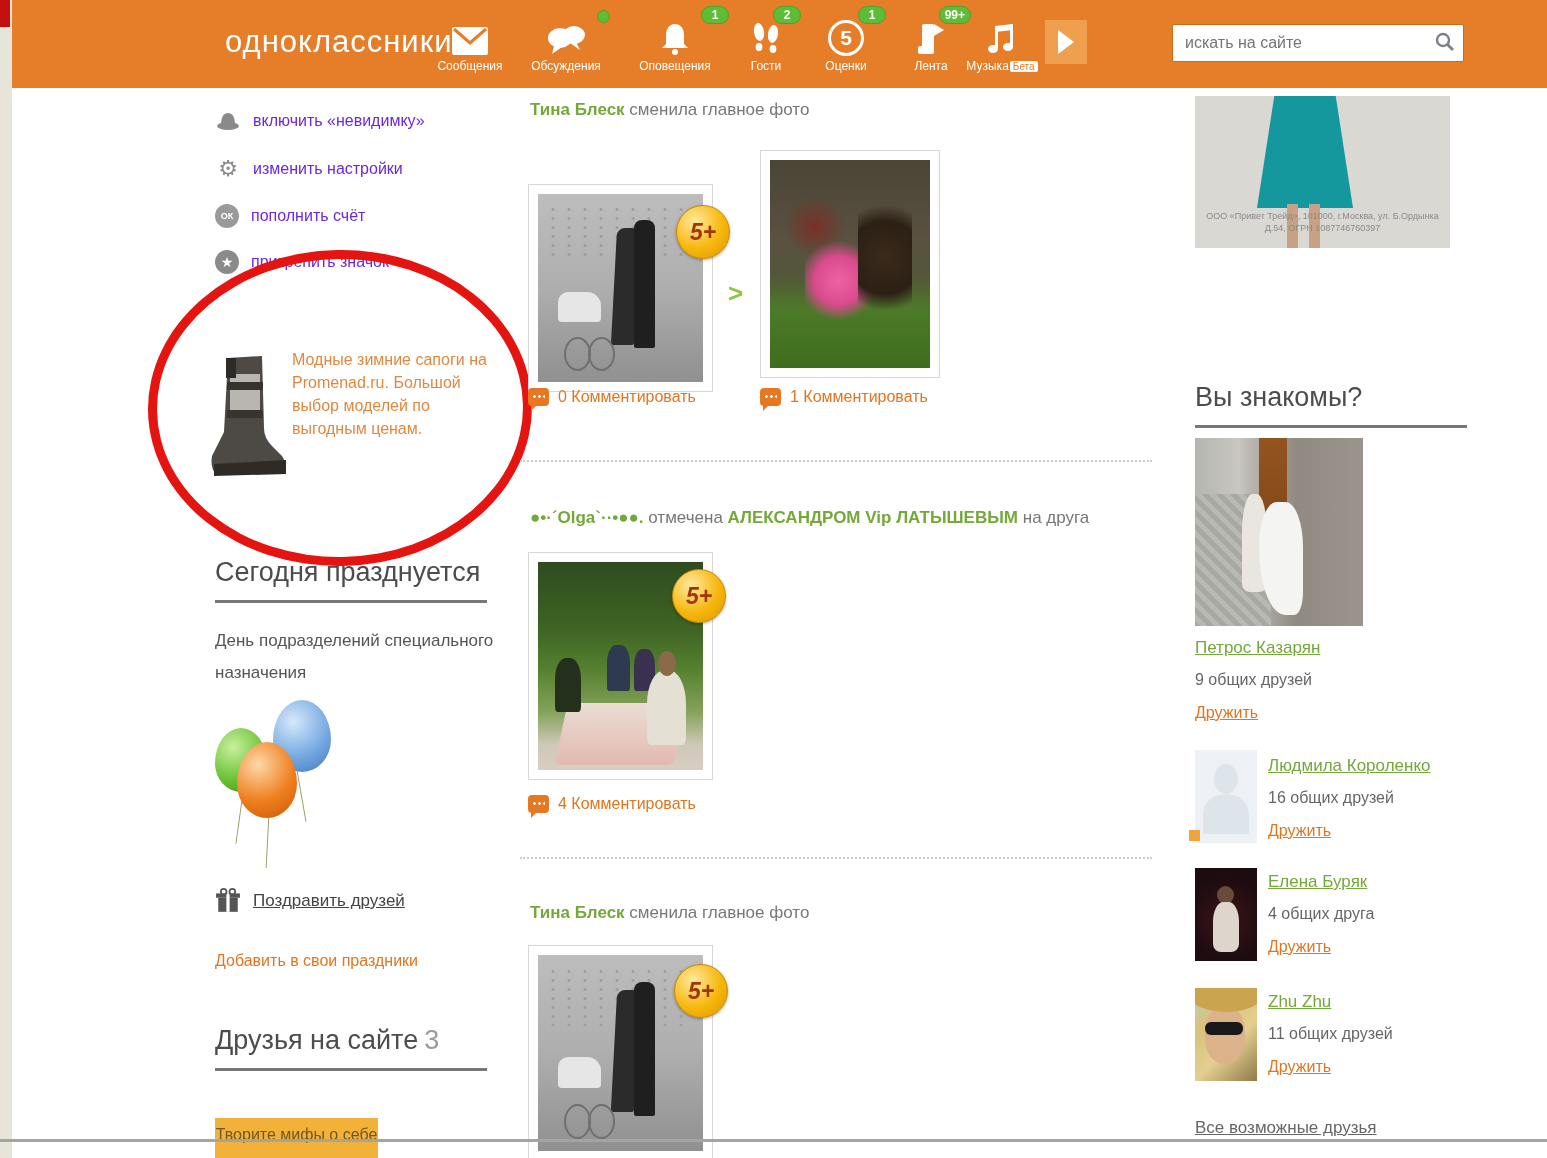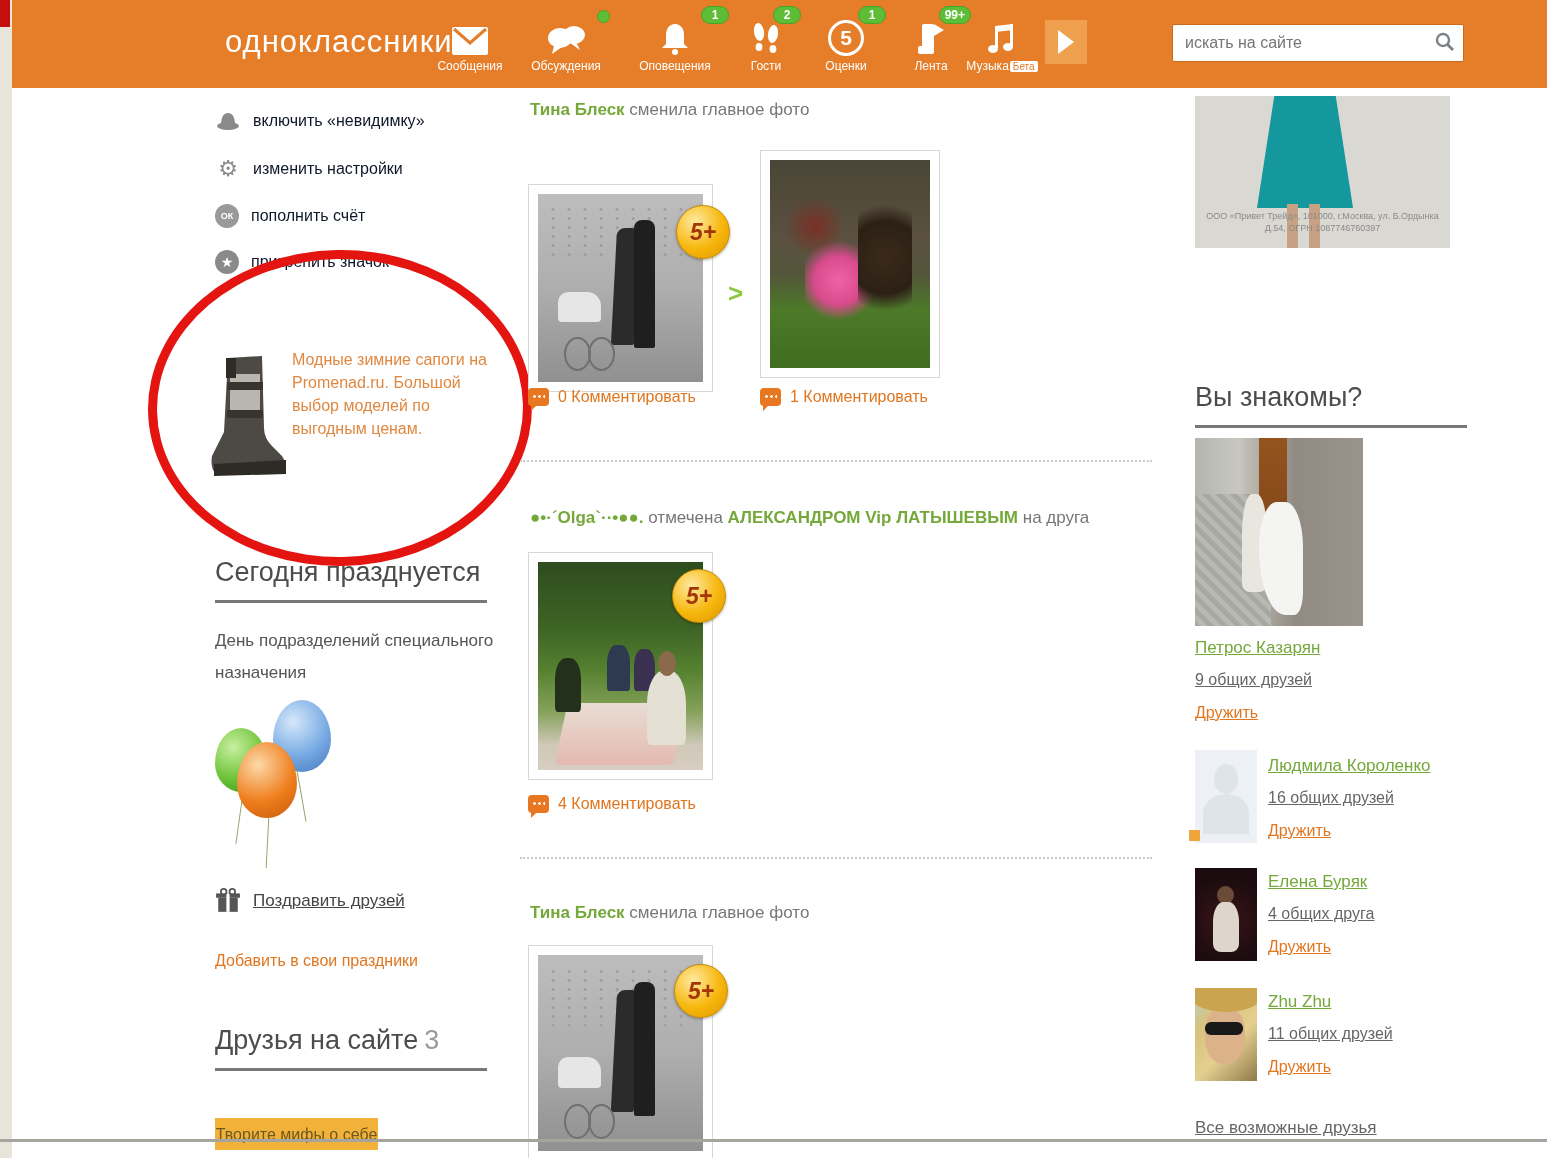--- a/index.html
+++ b/index.html
@@ -27,21 +27,21 @@
   #play-btn .tri{position:absolute;left:13px;top:10px;width:0;height:0;
                  border-left:16px solid #fff;border-top:12px solid transparent;border-bottom:12px solid transparent;}
   #search-box{position:absolute;left:1172px;top:24px;width:290px;height:36px;background:#fff;
               border:1px solid #c96a1d;border-radius:2px;}
   #search-box input{position:absolute;left:10px;top:4px;width:230px;height:26px;border:none;outline:none;
                     font-size:16px;color:#777;font-family:"Liberation Sans",sans-serif;}
   #search-mag{position:absolute;right:8px;top:7px;width:20px;height:20px;}
 
   
   .side-row{position:absolute;left:215px;display:flex;align-items:center;gap:12px;cursor:pointer;}
-  .side-row .txt{font-size:16px;color:#0f172a;}
+  .side-row .txt{font-size:16px;color:#6d28d9;}
   .gray-icon{width:26px;height:26px;display:flex;align-items:center;justify-content:center;
              color:#8a8a8a;font-size:22px;}
   .coin{width:24px;height:24px;border-radius:50%;background:#9a9a9a;color:#fff;font-size:9px;
         font-weight:bold;display:flex;align-items:center;justify-content:center;}
   .starbadge{width:24px;height:24px;border-radius:50%;background:#8a8a8a;color:#fff;font-size:14px;
              display:flex;align-items:center;justify-content:center;}
 
   #boot-ad-text{position:absolute;left:292px;top:348px;width:198px;font-size:16px;line-height:23px;
                 color:#e08840;cursor:pointer;}
   #red-ellipse{position:absolute;left:148px;top:250px;width:366px;height:298px;border:9px solid #e41410;
@@ -58,21 +58,21 @@
   .b-green{left:0;top:28px;width:52px;height:64px;background:radial-gradient(circle at 35% 30%,#c9efa0,#6fc43a 55%,#3f9418);}
   .b-blue{left:58px;top:0;width:58px;height:72px;background:radial-gradient(circle at 35% 30%,#d6e8fb,#77aae3 55%,#4377bd);}
   .b-orange{left:22px;top:42px;width:60px;height:76px;background:radial-gradient(circle at 35% 30%,#fcd9a8,#ef7e1e 55%,#c85a07);}
   .bstring{position:absolute;width:1px;height:52px;background:#9aa36a;}
   .s1{left:24px;top:92px;transform:rotate(8deg);}
   .s2{left:86px;top:70px;transform:rotate(-10deg);}
   .s3{left:52px;top:116px;transform:rotate(3deg);}
 
   .link-dark{font-size:17px;color:#444;text-decoration:underline;cursor:pointer;}
   .link-orange{font-size:16px;color:#e0761f;cursor:pointer;}
-  #myths-btn{position:absolute;left:215px;top:1118px;width:163px;height:32px;background:#f2b23a;
+  #myths-btn{position:absolute;left:215px;top:1118px;width:163px;height:40px;background:#f2b23a;
              color:#6d5820;font-size:16px;text-align:center;line-height:34px;cursor:pointer;}
 
   
   .feed-head{position:absolute;font-size:17px;color:#777;white-space:nowrap;}
   .gname{color:#74a839;font-weight:bold;cursor:pointer;}
   .gcaps{color:#74a839;font-weight:bold;cursor:pointer;}
   .photo-card{position:absolute;background:#fff;border:1px solid #d7d7d7;padding:9px;cursor:pointer;}
   .photo{position:relative;width:100%;height:100%;overflow:hidden;}
   .badge5{position:absolute;width:52px;height:52px;border-radius:50%;
           background:radial-gradient(circle at 35% 30%,#ffe9a0,#f6b70c 55%,#dd9500);
@@ -115,21 +115,21 @@
             clip-path:polygon(18% 0,82% 0,100% 100%,0 100%);}
   .kv-leg{position:absolute;top:108px;width:11px;height:44px;background:#c7a183;}
   .kv-l1{left:92px;} .kv-l2{left:114px;}
   #kv-disc{position:absolute;left:6px;top:114px;width:243px;font-size:9px;line-height:12px;color:#8a8a8a;text-align:center;}
   #kv-banner{position:absolute;left:1195px;top:240px;width:255px;height:85px;background:#7b2f96;
              color:#efdff2;text-align:center;font-family:"Liberation Serif",serif;cursor:pointer;}
   #kv-banner .line{position:absolute;left:0;top:28px;width:100%;font-size:30px;letter-spacing:2px;}
   #kv-banner .bigv{font-size:62px;vertical-align:-14px;line-height:0;}
 
   .sugg-name{position:absolute;font-size:17px;color:#74a839;cursor:pointer;text-decoration:underline;}
-  .sugg-mutual{position:absolute;font-size:16px;color:#666;text-decoration:underline;cursor:pointer;}
+  .sugg-mutual{position:absolute;font-size:16px;color:#666;cursor:pointer;}
   .sugg-act{position:absolute;font-size:16px;color:#e0761f;text-decoration:underline;cursor:pointer;}
   .avatar{position:absolute;left:1195px;width:62px;height:93px;overflow:hidden;cursor:pointer;}
   .av-ph{background:#edf1f5;}
   .av-ph .head{position:absolute;left:19px;top:14px;width:24px;height:30px;background:#dde4ea;border-radius:50%;}
   .av-ph .body{position:absolute;left:8px;top:44px;width:46px;height:40px;background:#dde4ea;border-radius:50% 50% 0 0;}
   .av-elena{background:radial-gradient(circle at 50% 55%,#3a1418 0%,#1c0c10 70%);}
   .av-elena .fig{position:absolute;left:18px;top:34px;width:26px;height:50px;background:#ded6cc;border-radius:40% 40% 8px 8px;}
   .av-elena .hd{position:absolute;left:22px;top:18px;width:17px;height:18px;background:#6a4a38;border-radius:50%;}
   .av-zhu{background:linear-gradient(135deg,#b6cfc2 0%,#d9c27c 30%,#e4cf90 60%,#8f7a4a 100%);}
   .av-zhu .skin{position:absolute;left:10px;top:18px;width:40px;height:58px;background:#dcb28b;border-radius:45%;}

